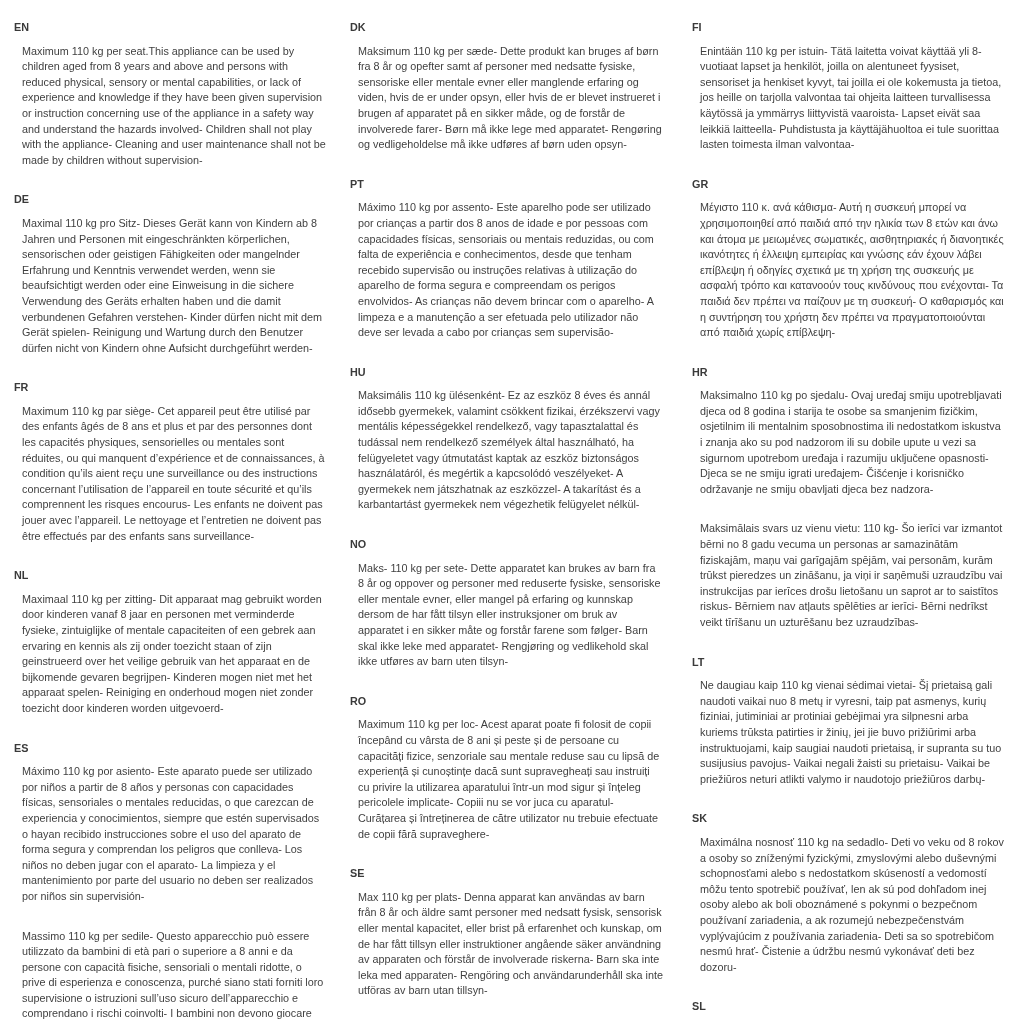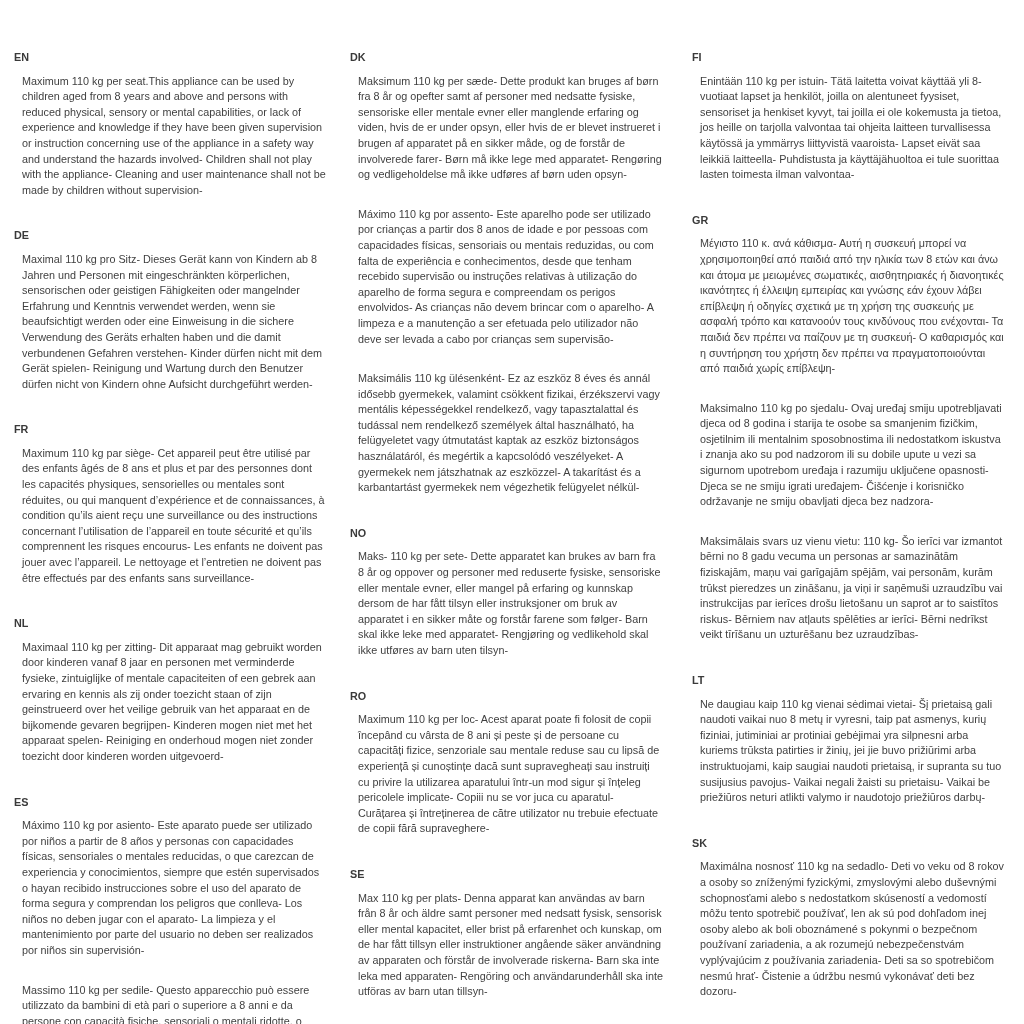--- a/index.html
+++ b/index.html
@@ -26,21 +26,20 @@
   .column.c2 { left: 692px; }
   .block {
     margin: 0 0 24px 0;
   }
   .lang-code {
     display: block;
     font-size: 10.8px;
     line-height: 15.6px;
     font-weight: bold;
     color: #3a3a3a;
-    margin-top: 30px;
   }
   .lang-text {
     margin: 8px;
     font-size: 10.8px;
     line-height: 15.6px;
     font-weight: 400;
     color: #3f3f3f;
     text-align: left;
   }
 </style>
@@ -72,23 +71,25 @@
       <div class="block">
         <p class="lang-text">Massimo 110 kg per sedile- Questo apparecchio può essere utilizzato da bambini di età pari o superiore a 8 anni e da persone con capacità fisiche, sensoriali o mentali ridotte, o prive di esperienza e conoscenza, purché siano stati forniti loro supervisione o istruzioni sull’uso sicuro dell’apparecchio e comprendano i rischi coinvolti- I bambini non devono giocare con l’apparecchio- La pulizia e la manutenzione dell’utente non devono essere effettuate dai bambini senza supervisione-</p>
       </div>
     </div>
   <div class="column c1">
       <div class="block">
         <span class="lang-code">DK</span>
         <p class="lang-text">Maksimum 110 kg per sæde- Dette produkt kan bruges af børn fra 8 år og opefter samt af personer med nedsatte fysiske, sensoriske eller mentale evner eller manglende erfaring og viden, hvis de er under opsyn, eller hvis de er blevet instrueret i brugen af apparatet på en sikker måde, og de forstår de involverede farer- Børn må ikke lege med apparatet- Rengøring og vedligeholdelse må ikke udføres af børn uden opsyn-</p>
       </div>
       <div class="block">
+        <span class="lang-code">PT</span>
         <p class="lang-text">Máximo 110 kg por assento- Este aparelho pode ser utilizado por crianças a partir dos 8 anos de idade e por pessoas com capacidades físicas, sensoriais ou mentais reduzidas, ou com falta de experiência e conhecimentos, desde que tenham recebido supervisão ou instruções relativas à utilização do aparelho de forma segura e compreendam os perigos envolvidos- As crianças não devem brincar com o aparelho- A limpeza e a manutenção a ser efetuada pelo utilizador não deve ser levada a cabo por crianças sem supervisão-</p>
       </div>
       <div class="block">
+        <span class="lang-code">HU</span>
         <p class="lang-text">Maksimális 110 kg ülésenként- Ez az eszköz 8 éves és annál idősebb gyermekek, valamint csökkent fizikai, érzékszervi vagy mentális képességekkel rendelkező, vagy tapasztalattal és tudással nem rendelkező személyek által használható, ha felügyeletet vagy útmutatást kaptak az eszköz biztonságos használatáról, és megértik a kapcsolódó veszélyeket- A gyermekek nem játszhatnak az eszközzel- A takarítást és a karbantartást gyermekek nem végezhetik felügyelet nélkül-</p>
       </div>
       <div class="block">
         <span class="lang-code">NO</span>
         <p class="lang-text">Maks- 110 kg per sete- Dette apparatet kan brukes av barn fra 8 år og oppover og personer med reduserte fysiske, sensoriske eller mentale evner, eller mangel på erfaring og kunnskap dersom de har fått tilsyn eller instruksjoner om bruk av apparatet i en sikker måte og forstår farene som følger- Barn skal ikke leke med apparatet- Rengjøring og vedlikehold skal ikke utføres av barn uten tilsyn-</p>
       </div>
       <div class="block">
         <span class="lang-code">RO</span>
         <p class="lang-text">Maximum 110 kg per loc- Acest aparat poate fi folosit de copii începând cu vârsta de 8 ani și peste și de persoane cu capacități fizice, senzoriale sau mentale reduse sau cu lipsă de experiență și cunoștințe dacă sunt supravegheați sau instruiți cu privire la utilizarea aparatului într-un mod sigur și înțeleg pericolele implicate- Copiii nu se vor juca cu aparatul- Curățarea și întreținerea de către utilizator nu trebuie efectuate de copii fără supraveghere-</p>
       </div>
@@ -104,20 +105,21 @@
   <div class="column c2">
       <div class="block">
         <span class="lang-code">FI</span>
         <p class="lang-text">Enintään 110 kg per istuin- Tätä laitetta voivat käyttää yli 8-vuotiaat lapset ja henkilöt, joilla on alentuneet fyysiset, sensoriset ja henkiset kyvyt, tai joilla ei ole kokemusta ja tietoa, jos heille on tarjolla valvontaa tai ohjeita laitteen turvallisessa käytössä ja ymmärrys liittyvistä vaaroista- Lapset eivät saa leikkiä laitteella- Puhdistusta ja käyttäjähuoltoa ei tule suorittaa lasten toimesta ilman valvontaa-</p>
       </div>
       <div class="block">
         <span class="lang-code">GR</span>
         <p class="lang-text">Μέγιστο 110 κ. ανά κάθισμα- Αυτή η συσκευή μπορεί να χρησιμοποιηθεί από παιδιά από την ηλικία των 8 ετών και άνω και άτομα με μειωμένες σωματικές, αισθητηριακές ή διανοητικές ικανότητες ή έλλειψη εμπειρίας και γνώσης εάν έχουν λάβει επίβλεψη ή οδηγίες σχετικά με τη χρήση της συσκευής με ασφαλή τρόπο και κατανοούν τους κινδύνους που ενέχονται- Τα παιδιά δεν πρέπει να παίζουν με τη συσκευή- Ο καθαρισμός και η συντήρηση του χρήστη δεν πρέπει να πραγματοποιούνται από παιδιά χωρίς επίβλεψη-</p>
       </div>
       <div class="block">
+        <span class="lang-code">HR</span>
         <p class="lang-text">Maksimalno 110 kg po sjedalu- Ovaj uređaj smiju upotrebljavati djeca od 8 godina i starija te osobe sa smanjenim fizičkim, osjetilnim ili mentalnim sposobnostima ili nedostatkom iskustva i znanja ako su pod nadzorom ili su dobile upute u vezi sa sigurnom upotrebom uređaja i razumiju uključene opasnosti- Djeca se ne smiju igrati uređajem- Čišćenje i korisničko održavanje ne smiju obavljati djeca bez nadzora-</p>
       </div>
       <div class="block">
         <p class="lang-text">Maksimālais svars uz vienu vietu: 110 kg- Šo ierīci var izmantot bērni no 8 gadu vecuma un personas ar samazinātām fiziskajām, maņu vai garīgajām spējām, vai personām, kurām trūkst pieredzes un zināšanu, ja viņi ir saņēmuši uzraudzību vai instrukcijas par ierīces drošu lietošanu un saprot ar to saistītos riskus- Bērniem nav atļauts spēlēties ar ierīci- Bērni nedrīkst veikt tīrīšanu un uzturēšanu bez uzraudzības-</p>
       </div>
       <div class="block">
         <span class="lang-code">LT</span>
         <p class="lang-text">Ne daugiau kaip 110 kg vienai sėdimai vietai- Šį prietaisą gali naudoti vaikai nuo 8 metų ir vyresni, taip pat asmenys, kurių fiziniai, jutiminiai ar protiniai gebėjimai yra silpnesni arba kuriems trūksta patirties ir žinių, jei jie buvo prižiūrimi arba instruktuojami, kaip saugiai naudoti prietaisą, ir supranta su tuo susijusius pavojus- Vaikai negali žaisti su prietaisu- Vaikai be priežiūros neturi atlikti valymo ir naudotojo priežiūros darbų-</p>
       </div>
       <div class="block">

